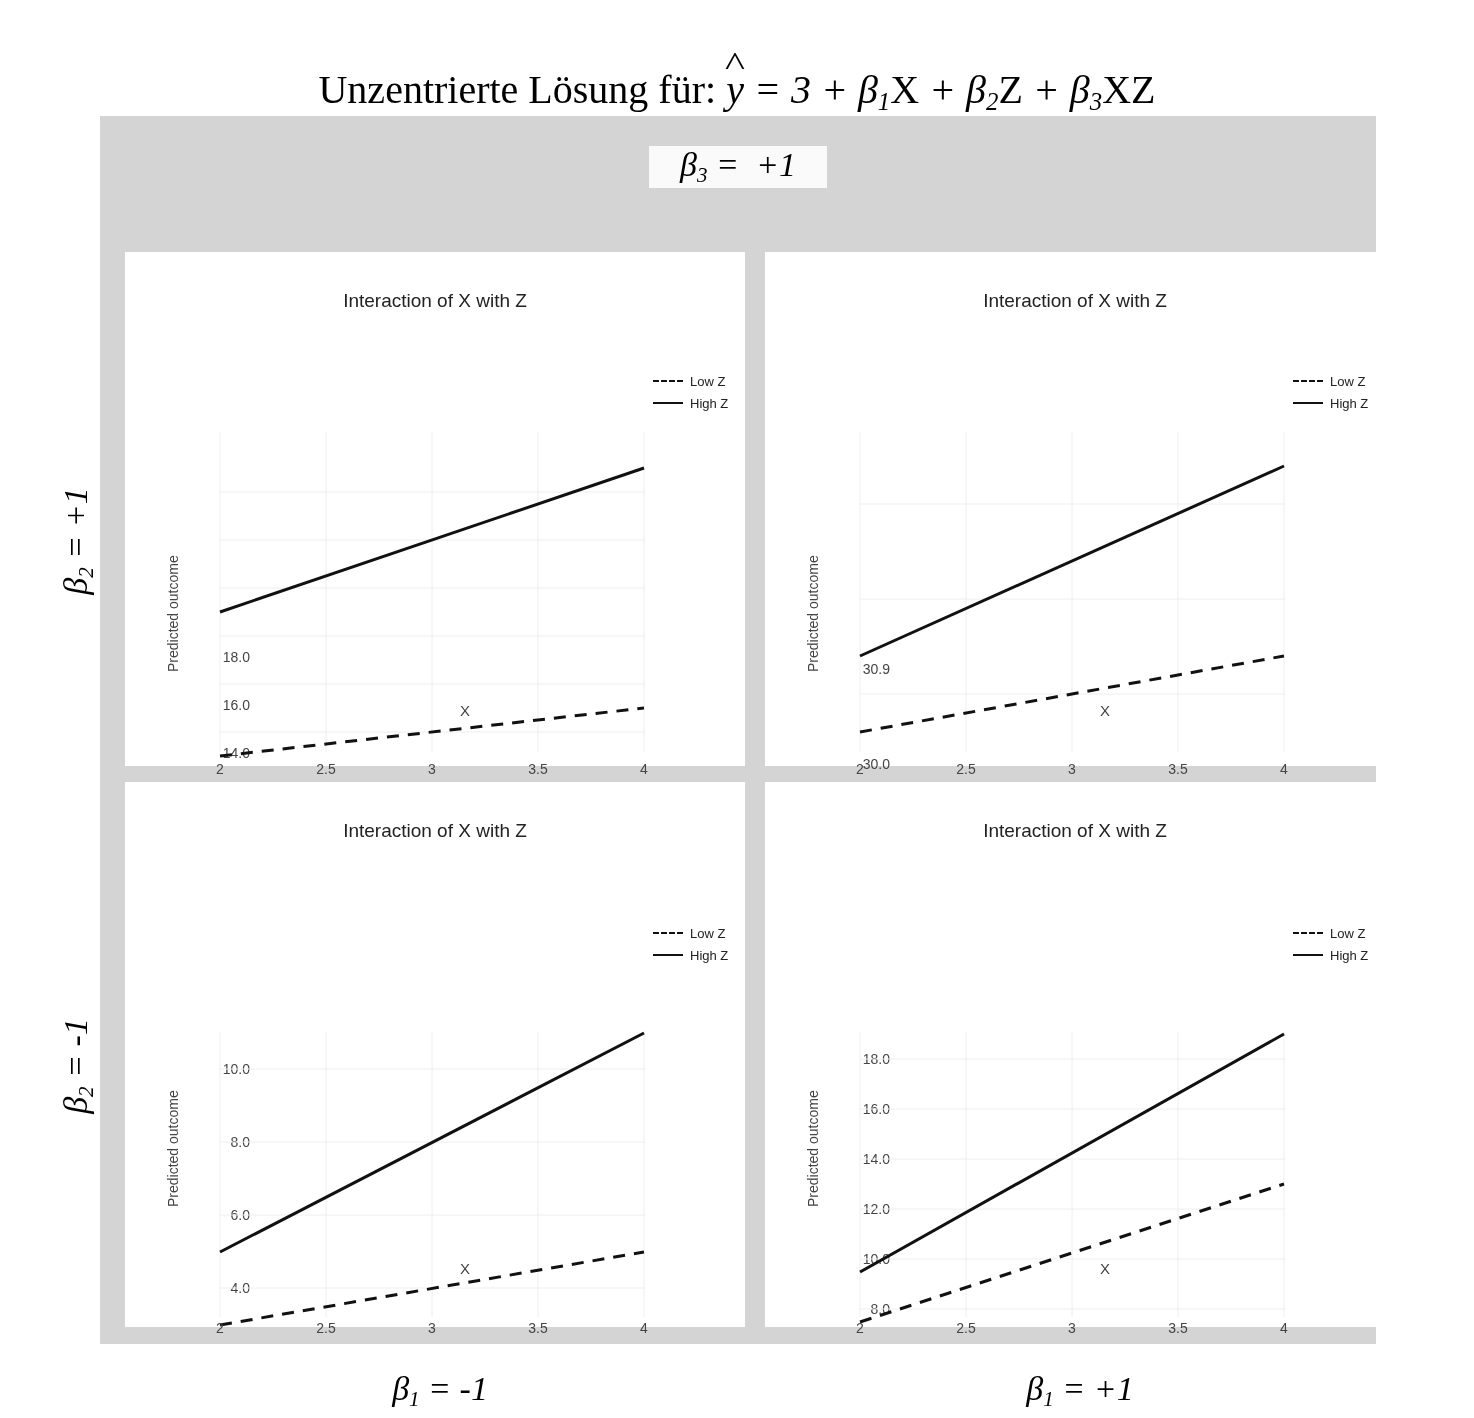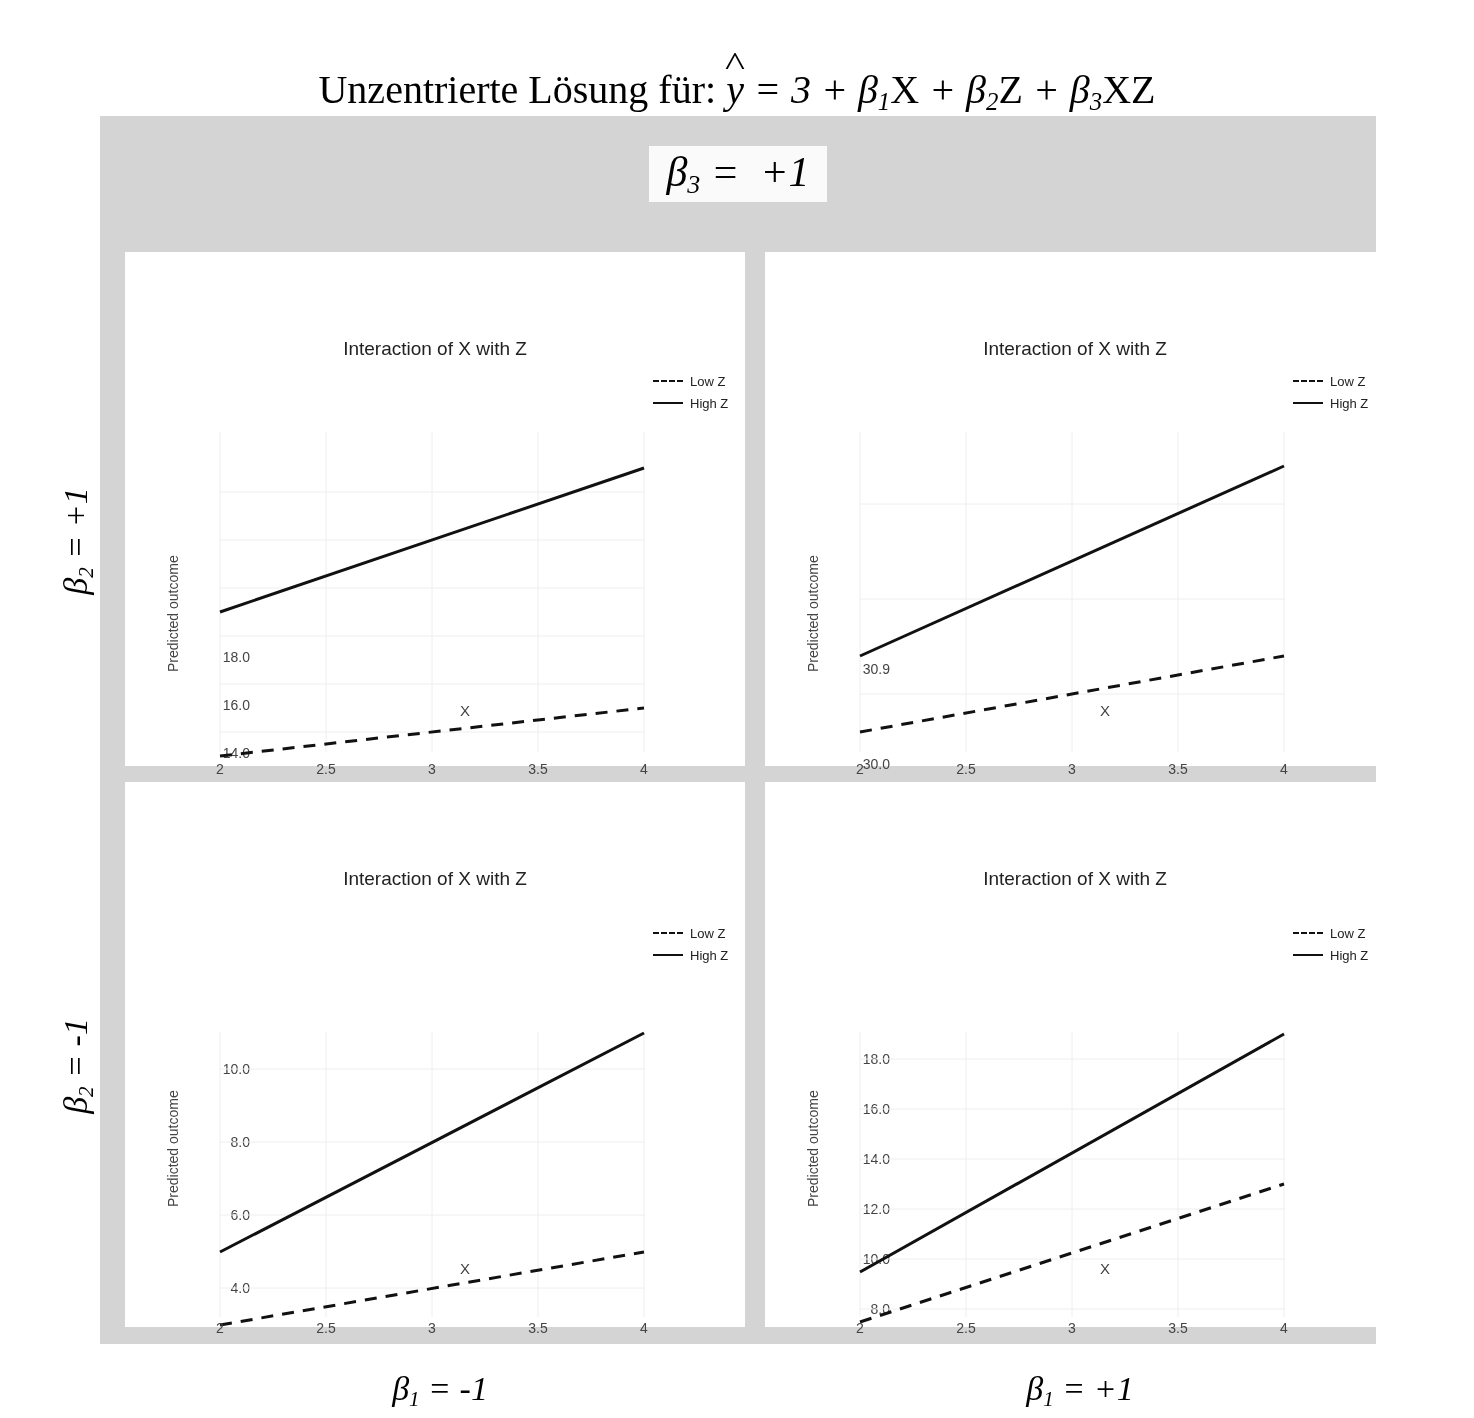--- a/index.html
+++ b/index.html
@@ -17,36 +17,36 @@
   .main-title .math{font-family:"Liberation Serif", serif;font-style:italic;}
   .sub{font-size:0.62em;vertical-align:-0.28em;font-style:italic;}
   .hat{position:relative;display:inline-block;}
   .hat::after{content:"^";position:absolute;left:50%;top:-0.62em;transform:translateX(-50%) scaleX(1.25);font-style:normal;font-size:0.85em;}
 
   .grid-panel{
     position:absolute;left:100px;top:116px;width:1276px;height:1228px;
     background:#d4d4d4;
   }
   .beta3-box{
-    position:absolute;left:549px;top:30px;width:178px;height:56px;
+    position:absolute;left:549px;top:30px;width:178px;height:42px;
     background:#fafafa;display:flex;align-items:center;justify-content:center;
-    font-family:"Liberation Serif", serif;font-style:italic;font-size:42px;color:#000;
+    font-family:"Liberation Serif", serif;font-style:italic;font-size:34px;color:#000;
   }
 
   .cell{
     position:absolute;background:#ffffff;
   }
   .cell-tl{left:25px;top:136px;width:620px;height:514px;}
   .cell-tr{left:665px;top:136px;width:620px;height:514px;}
   .cell-bl{left:25px;top:666px;width:620px;height:545px;}
   .cell-br{left:665px;top:666px;width:620px;height:545px;}
 
   .chart-title{
     position:absolute;left:0;width:100%;top:38px;text-align:center;
-    font-size:19px;color:#222;margin-top:48px;
+    font-size:19px;color:#222;
   }
   .ylabel{
     position:absolute;font-size:14px;color:#444;
     transform:rotate(-90deg);transform-origin:left top;white-space:nowrap;
   }
   .xlabel{
     position:absolute;font-size:15px;color:#444;text-align:center;
   }
   .ytick{
     position:absolute;font-size:14px;color:#444;text-align:right;white-space:nowrap;

